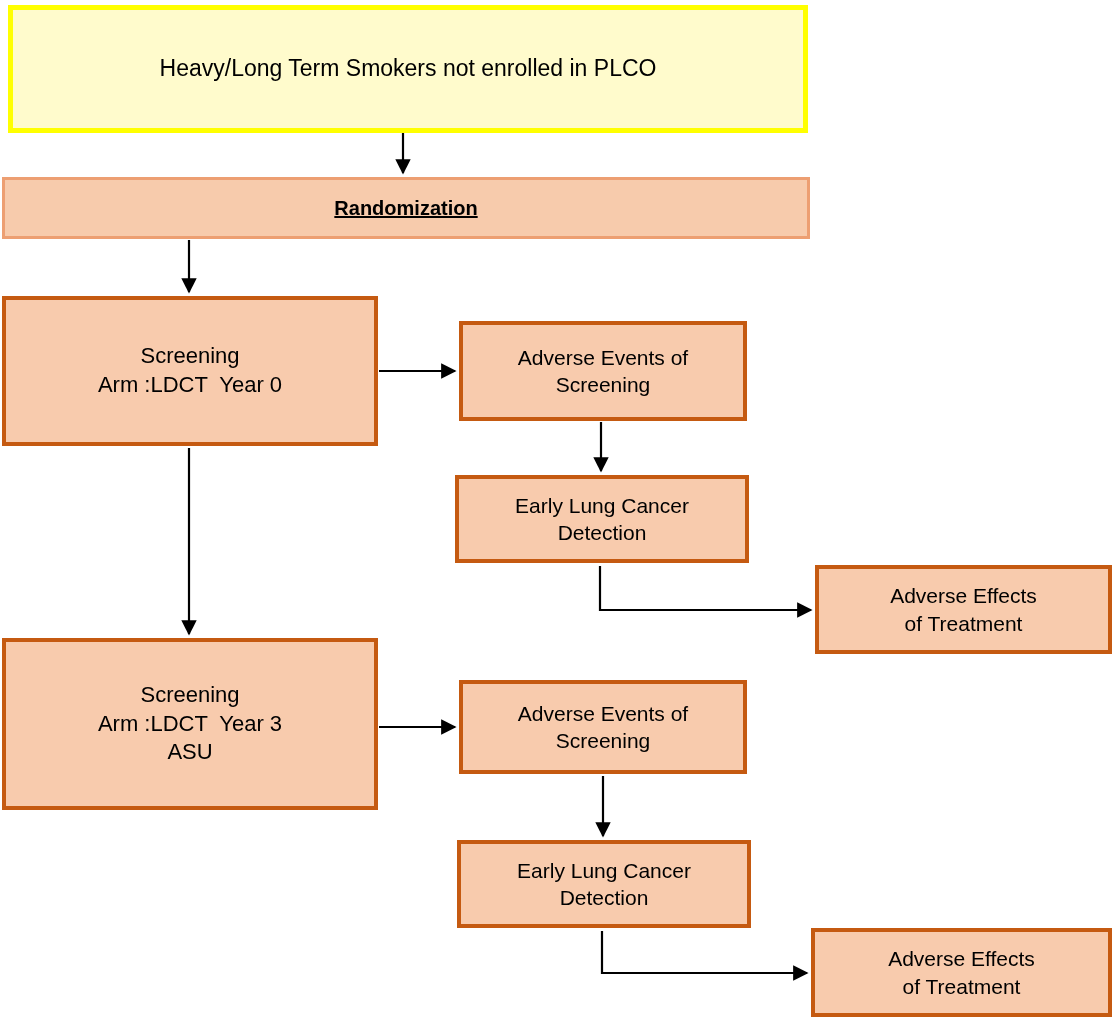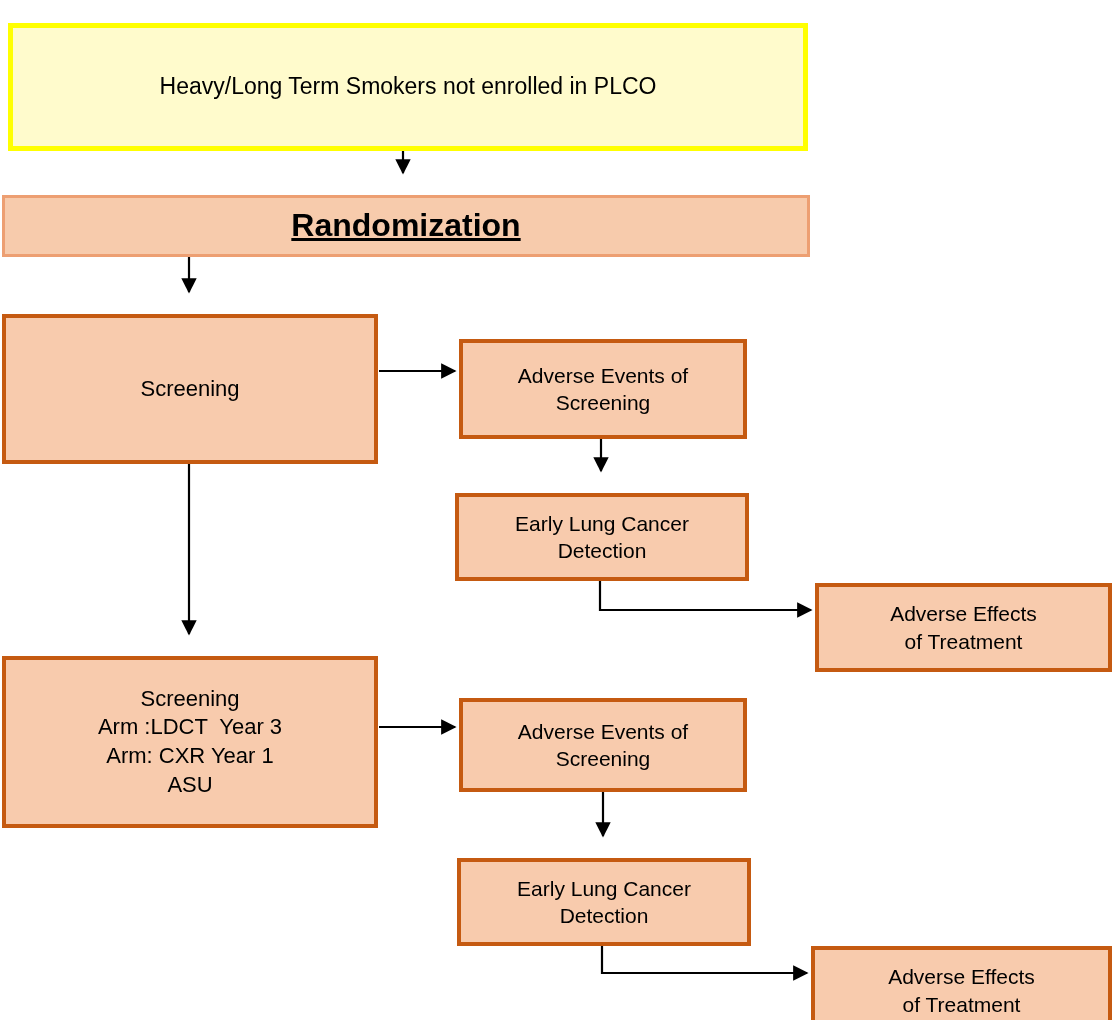--- a/index.html
+++ b/index.html
@@ -18,21 +18,20 @@
   .node {
     position: absolute;
     box-sizing: border-box;
     display: flex;
     flex-direction: column;
     align-items: center;
     justify-content: center;
     text-align: center;
     color: #000000;
     line-height: 1.30;
-    margin-top: 18px;
   }
   .node .line {
     display: block;
     white-space: pre;
   }
 
   
   .n-cohort {
     left: 8px;
     top: 5px;
@@ -44,21 +43,21 @@
   }
 
   
   .n-random {
     left: 2px;
     top: 177px;
     width: 808px;
     height: 62px;
     background: #F7CBAC;
     border: 3px solid #ED9F72;
-    font-size: 32px;
+    font-size: 20px;
     font-weight: bold;
   }
   .n-random .line { text-decoration: underline; }
 
   
   .ob {
     background: #F8CBAD;
     border: 4px solid #C55A11;
   }
 
@@ -162,41 +161,41 @@
   <div class="node n-cohort">
     <span class="line">Heavy/Long Term Smokers not enrolled in PLCO</span>
   </div>
 
   <div class="node n-random">
     <span class="line">Randomization</span>
   </div>
 
   <div class="node ob n-screen0">
     <span class="line">Screening</span>
+    <span class="line">Arm :LDCT  Year 0</span>
   </div>
 
   <div class="node ob n-ae0">
     <span class="line">Adverse Events of</span>
     <span class="line">Screening</span>
   </div>
 
   <div class="node ob n-elc0">
     <span class="line">Early Lung Cancer</span>
     <span class="line">Detection</span>
   </div>
 
   <div class="node ob n-aet0">
     <span class="line">Adverse Effects</span>
     <span class="line">of Treatment</span>
   </div>
 
   <div class="node ob n-screen1">
     <span class="line">Screening</span>
     <span class="line">Arm :LDCT  Year 3</span>
-    <span class="line">Arm: CXR Year 1</span>
     <span class="line">ASU</span>
   </div>
 
   <div class="node ob n-ae1">
     <span class="line">Adverse Events of</span>
     <span class="line">Screening</span>
   </div>
 
   <div class="node ob n-elc1">
     <span class="line">Early Lung Cancer</span>

